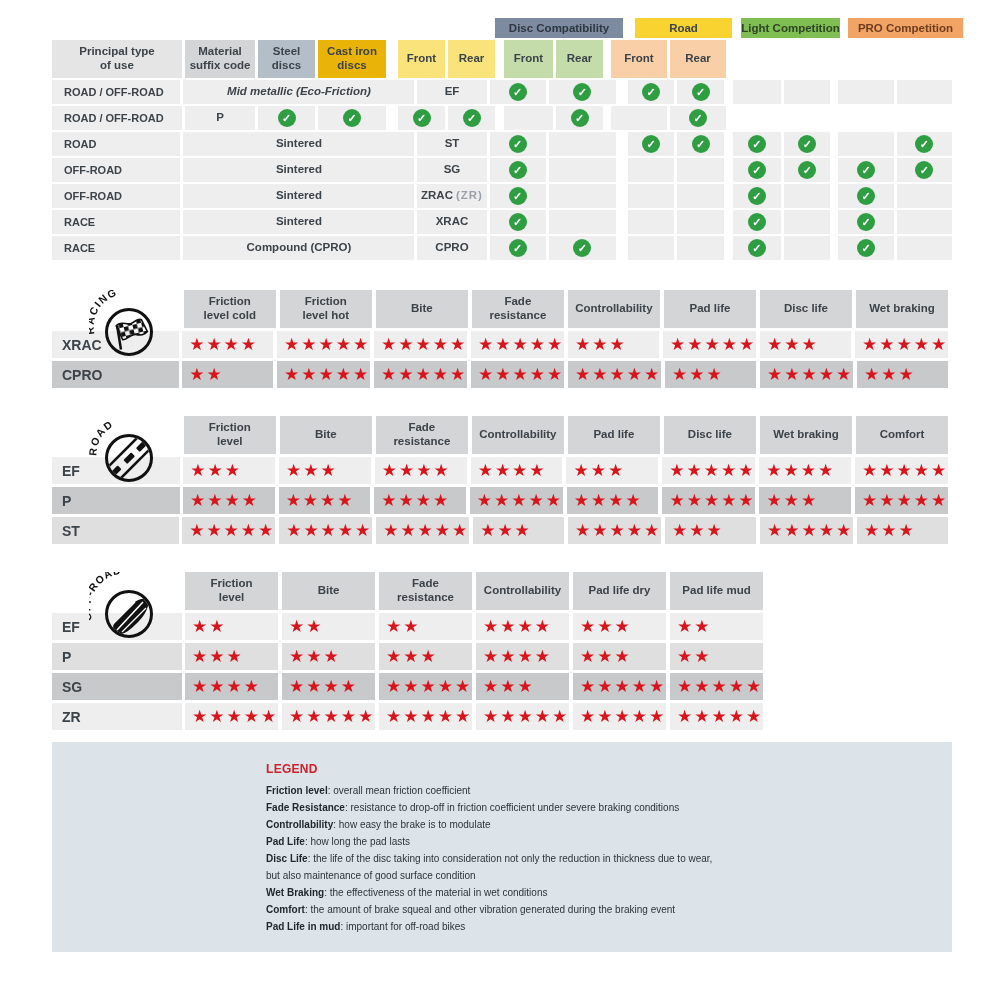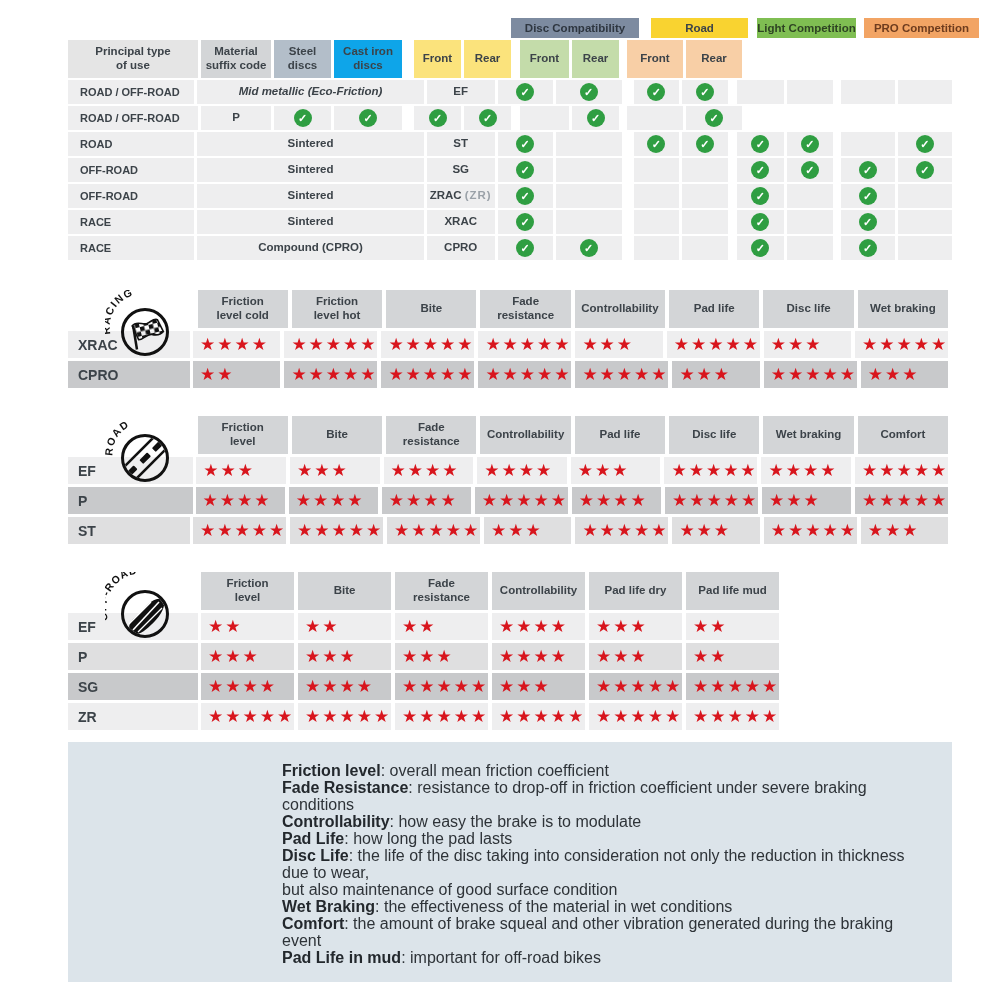--- a/index.html
+++ b/index.html
@@ -1,18 +1,18 @@
 <!DOCTYPE html>
 <html><head>
 <meta charset="utf-8">
 <style>
   html,body{margin:0;padding:0;background:#fff;}
   body{width:1000px;height:1000px;font-family:"Liberation Sans",sans-serif;color:#3c4349;-webkit-font-smoothing:antialiased;}
   *{box-sizing:border-box;}
-  .page{width:1000px;padding:18px 48px 0 68px;position:relative;}
+  .page{width:1000px;padding:18px 48px 0 52px;position:relative;}
   
   .band-row{position:relative;height:20px;margin-bottom:2px;}
   .band{position:absolute;top:0;height:20px;display:flex;align-items:center;justify-content:center;
         font-size:11.5px;font-weight:700;}
   .trow{display:flex;}
   .cell{display:flex;align-items:center;justify-content:center;font-size:11.5px;font-weight:700;
         text-align:center;line-height:1.18;}
   .hdr{height:38px;margin-bottom:2px;}
   .drow .cell{height:24px;margin-bottom:2px;background:#eeeeef;}
   .drow{margin-bottom:0;}
@@ -32,40 +32,40 @@
   .rlabel-spacer{background:transparent !important;}
   .rcell{width:93px;height:27px;margin-right:4px;display:flex;align-items:center;padding-left:7px;}
   .rrow-data .rlabel{height:27px;}
   .stars{color:#d8151d;font-size:17px;letter-spacing:2px;line-height:1;white-space:nowrap;}
   .shade-light{background:#eeeeef;}
   .shade-medium{background:#dfdfe0;}
   .shade-dark{background:#c8c9cb;}
   
   .legend{margin-top:12px;background:#dce4ea;padding:20px 24px 16px 214px;min-height:210px;}
   .legend-title{color:#d0202a;font-weight:700;font-size:12px;margin-bottom:6px;letter-spacing:.3px;}
-  .legend-line{font-size:16px;line-height:17px;color:#2e3338;font-weight:400;}
+  .legend-line{font-size:10px;line-height:17px;color:#2e3338;font-weight:400;}
   .legend-line b{color:#23282d;}
 </style>
 </head>
 <body>
 
 <div class="page">
 
   <div id="compat-table">
       <div class="band-row">
         <div class="band" style="left: 443px; width: 128px; background: rgb(125, 139, 160); color: rgb(46, 54, 64);">Disc Compatibility</div>
         <div class="band" style="left: 583px; width: 97px; background: rgb(249, 211, 48); color: rgb(60, 67, 73);">Road</div>
         <div class="band" style="left: 689px; width: 99px; background: rgb(127, 190, 82); color: rgb(46, 68, 35);">Light Competition</div>
         <div class="band" style="left: 796px; width: 115px; background: rgb(242, 164, 100); color: rgb(110, 60, 30);">PRO Competition</div>
       </div>
       <div class="trow">
         <div class="cell hdr" style="width: 130px; margin-right: 3px; background: #e5e5e5;">Principal type<br>of use</div>
         <div class="cell hdr" style="width: 70px; margin-right: 3px; background: rgb(211, 213, 215);">Material<br>suffix code</div>
         <div class="cell hdr" style="width: 57px; margin-right: 3px; background: rgb(179, 190, 201);">Steel<br>discs</div>
-        <div class="cell hdr" style="width: 68px; margin-right: 12px; background: #0ea5e9;">Cast iron<br>discs</div>
+        <div class="cell hdr" style="width: 68px; margin-right: 12px; background: #eab308;">Cast iron<br>discs</div>
         <div class="cell hdr" style="width: 47px; margin-right: 3px; background: rgb(251, 227, 124);">Front</div>
         <div class="cell hdr" style="width: 47px; margin-right: 9px; background: rgb(251, 227, 124);">Rear</div>
         <div class="cell hdr" style="width: 49px; margin-right: 3px; background: rgb(196, 220, 170);">Front</div>
         <div class="cell hdr" style="width: 47px; margin-right: 8px; background: rgb(196, 220, 170);">Rear</div>
         <div class="cell hdr" style="width: 56px; margin-right: 3px; background: rgb(248, 207, 166);">Front</div>
         <div class="cell hdr" style="width: 56px; margin-right: 0px; background: rgb(248, 207, 166);">Rear</div>
       </div>
       <div class="trow drow">
         <div class="cell use-cell" style="width: 130px; margin-right: 3px;">ROAD / OFF-ROAD</div>
         <div class="cell" style="width: 234px; margin-right: 3px; font-style: italic;">Mid metallic (Eco-Friction)</div>
@@ -535,20 +535,21 @@
             <span class="stars">★★★★★</span>
           </div>
           <div class="rcell shade-light">
             <span class="stars">★★★★★</span>
           </div>
         </div>
       </div>
   </div>
 
   <div class="legend">
+    <div class="legend-title">LEGEND</div>
     <div id="legend-lines">
         <div class="legend-line"><b>Friction level</b><span>: overall mean friction coefficient</span></div>
         <div class="legend-line"><b>Fade Resistance</b><span>: resistance to drop-off in friction coefficient under severe braking conditions</span></div>
         <div class="legend-line"><b>Controllability</b><span>: how easy the brake is to modulate</span></div>
         <div class="legend-line"><b>Pad Life</b><span>: how long the pad lasts</span></div>
         <div class="legend-line"><b>Disc Life</b><span>: the life of the disc taking into consideration not only the reduction in thickness due to wear,<br>but also maintenance of good surface condition</span></div>
         <div class="legend-line"><b>Wet Braking</b><span>: the effectiveness of the material in wet conditions</span></div>
         <div class="legend-line"><b>Comfort</b><span>: the amount of brake squeal and other vibration generated during the braking event</span></div>
         <div class="legend-line"><b>Pad Life in mud</b><span>: important for off-road bikes</span></div>
       </div>

